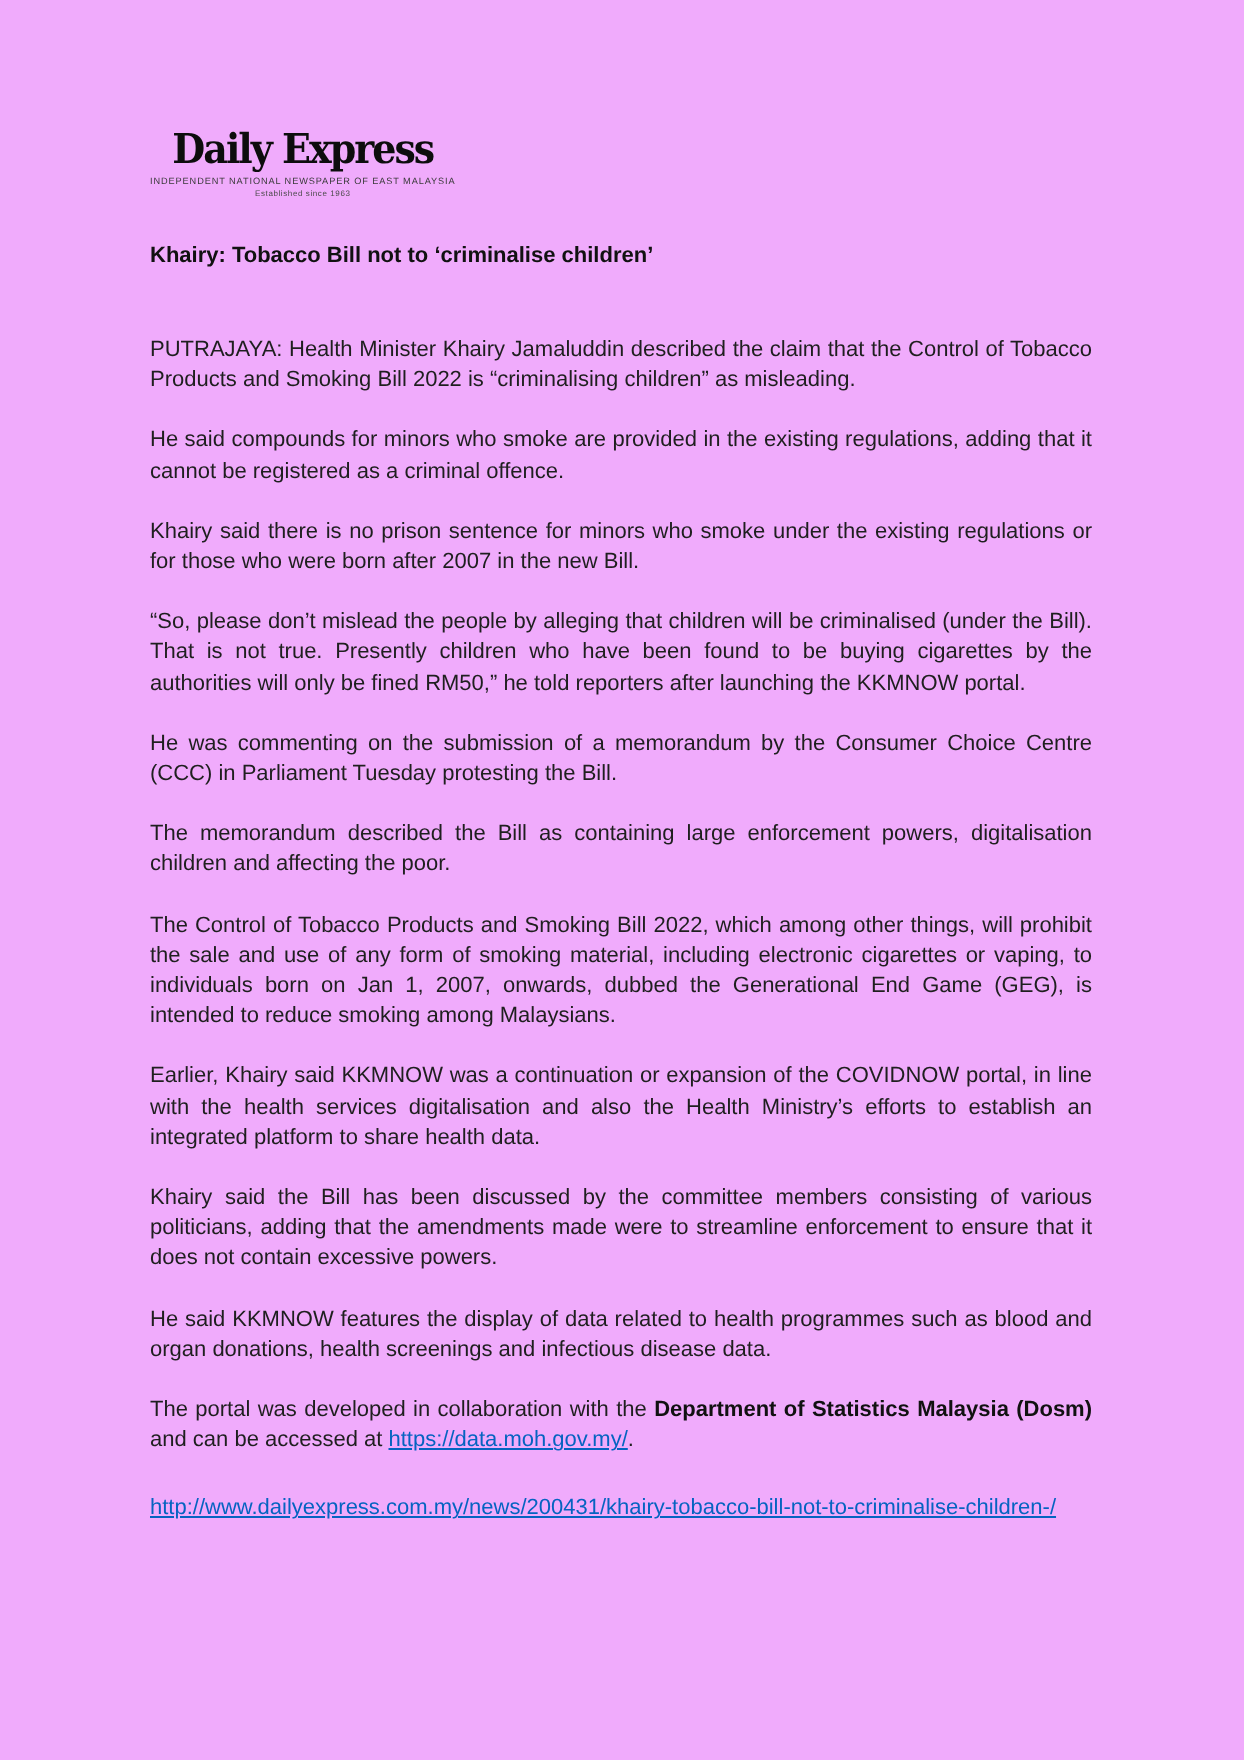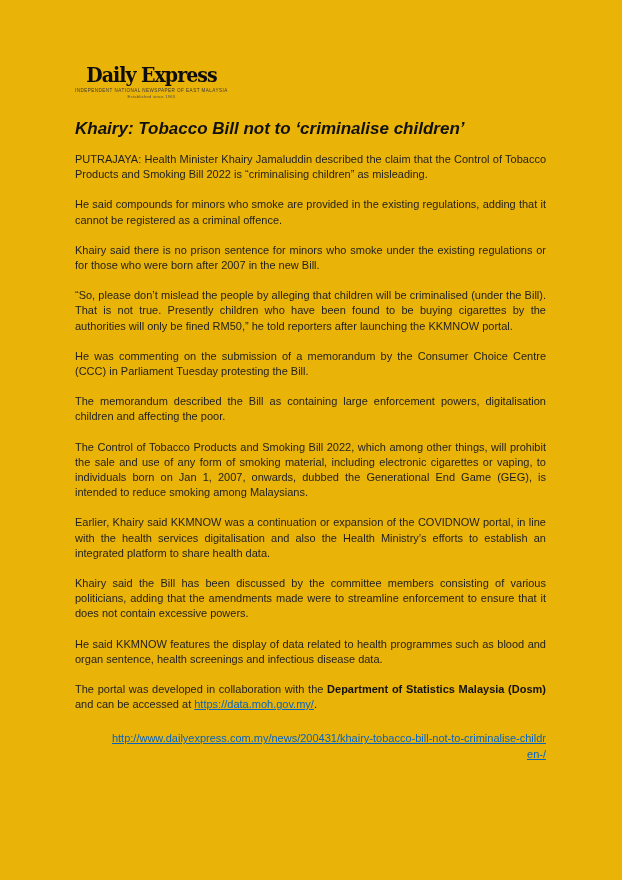--- a/index.html
+++ b/index.html
@@ -4,21 +4,21 @@
 <style>
   html, body {
     margin: 0;
     padding: 0;
     background: #ffffff;
   }
   .page {
     position: relative;
     width: 622px;
     height: 880px;
-    background: #eab308;
+    background: #f0abfc;
     box-sizing: border-box;
     padding: 66px 76px 0 75px;
     font-family: "Liberation Sans", sans-serif;
     color: #1f1f1f;
     overflow: hidden;
   }
   
   .masthead {
     display: inline-block;
     text-align: center;
@@ -44,36 +44,34 @@
   }
   .logo-established {
     margin-top: 1px;
     font-size: 4px;
     letter-spacing: 0.3px;
     color: #4a4a4a;
     white-space: nowrap;
   }
   
   .headline {
-    font-size: 17px;
+    font-size: 11px;
     font-weight: 700;
     color: #111;
-    margin: 0 0 16px 0;
+    margin: 0 0 32px 0;
     line-height: 15px;
-    font-style: italic;
   }
   .article p {
     font-size: 11px;
     line-height: 15.2px;
     text-align: justify;
     margin: 0 0 15px 0;
   }
   .article p.no-justify {
-    text-align: right;
-    margin-left: 33px;
+    text-align: left;
   }
   .bold-inline {
     font-weight: 700;
     color: #111;
   }
   a.link {
     color: #0563C1;
     text-decoration: underline;
     word-break: break-all;
     cursor: pointer;
@@ -98,20 +96,20 @@
 
     <p>PUTRAJAYA: Health Minister Khairy Jamaluddin described the claim that the Control of Tobacco Products and Smoking Bill 2022 is “criminalising children” as misleading.</p>
     <p>He said compounds for minors who smoke are provided in the existing regulations, adding that it cannot be registered as a criminal offence.</p>
     <p>Khairy said there is no prison sentence for minors who smoke under the existing regulations or for those who were born after 2007 in the new Bill.</p>
     <p>“So, please don’t mislead the people by alleging that children will be criminalised (under the Bill).  That is not true.  Presently children who have been found to be buying cigarettes by the authorities will only be fined RM50,” he told reporters after launching the KKMNOW portal.</p>
     <p>He was commenting on the submission of a memorandum by the Consumer Choice Centre (CCC) in Parliament Tuesday protesting the Bill.</p>
     <p>The memorandum described the Bill as containing large enforcement powers, digitalisation children and affecting the poor.</p>
     <p>The Control of Tobacco Products and Smoking Bill 2022, which among other things, will prohibit the sale and use of any form of smoking material, including electronic cigarettes or vaping, to individuals born on Jan 1, 2007, onwards, dubbed the Generational End Game (GEG), is intended to reduce smoking among Malaysians.</p>
     <p>Earlier, Khairy said KKMNOW was a continuation or expansion of the COVIDNOW portal, in line with the health services digitalisation and also the Health Ministry’s efforts to establish an integrated platform to share health data.</p>
     <p>Khairy said the Bill has been discussed by the committee members consisting of various politicians, adding that the amendments made were to streamline enforcement to ensure that it does not contain excessive powers.</p>
-    <p>He said KKMNOW features the display of data related to health programmes such as blood and organ sentence, health screenings and infectious disease data.</p>
+    <p>He said KKMNOW features the display of data related to health programmes such as blood and organ donations, health screenings and infectious disease data.</p>
 
     <p><span>The portal was developed in collaboration with the </span><span class="bold-inline">Department of Statistics Malaysia (Dosm)</span><span> and can be accessed at </span><a class="link" href="#">https://data.moh.gov.my/</a><span>.</span></p>
 
     <p class="no-justify source-line"><a class="link" href="#">http://www.dailyexpress.com.my/news/200431/khairy-tobacco-bill-not-to-criminalise-children-/</a></p>
   </article>
 
 </div>
 
 </body></html>

